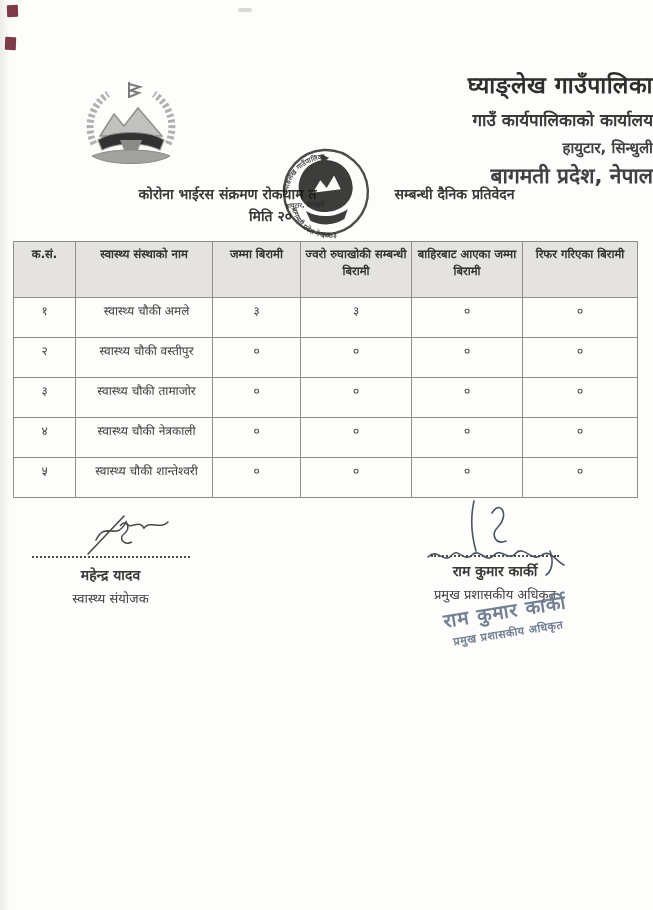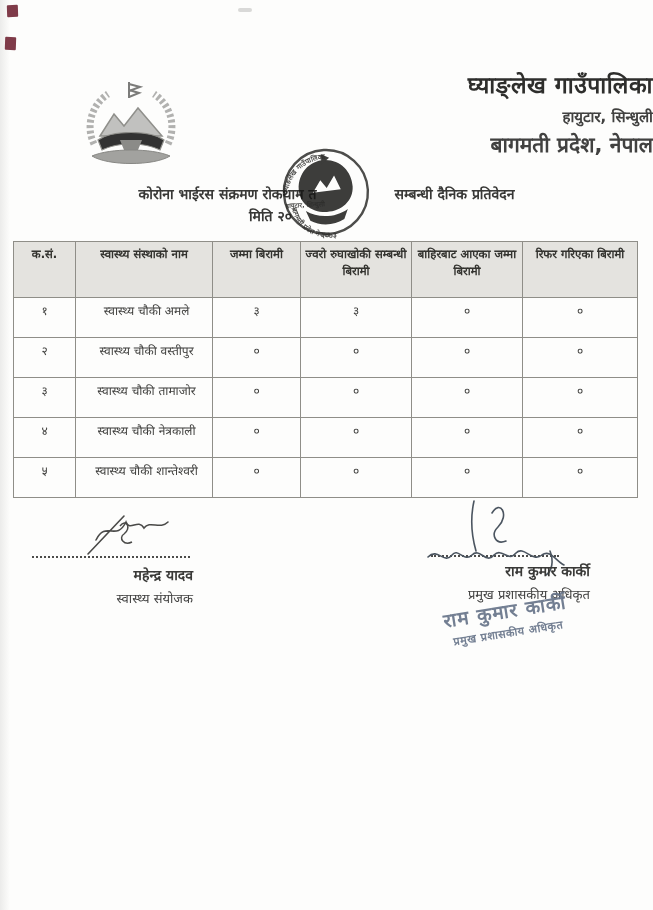--- a/index.html
+++ b/index.html
@@ -71,21 +71,21 @@
     background: #e4e3df;
     font-weight: 600; font-size: 11.5px; color: #33332f;
     height: 46px; text-align: center; line-height: 1.45;
   }
   table.report tbody td { height: 32px; text-align: center; }
   td.name-cell { text-align: center; padding-left: 9px !important; margin-top: 12px; }
   tr.total-row td { height: 34px; font-weight: 700; color: #333331; }
   td.total-label { text-align: right !important; padding-right: 10px !important; font-size: 13px; }
 
   
-  .sig-block { position: absolute; text-align: right; }
+  .sig-block { position: absolute; text-align: center; }
   .sig-left { left: 28px; top: 512px; width: 165px; }
   .sig-right { left: 400px; top: 495px; width: 190px; }
   .sig-scribble { display: block; margin: 0 auto; }
   .dotted-line { border-bottom: 2px dotted #4c4c4a; height: 1px; }
   .sig-left .dotted-line { width: 158px; margin: 0 auto; }
   .sig-right .dotted-line { width: 128px; margin: -24px auto 0 auto; }
   .sig-name { font-size: 14px; font-weight: 600; color: #3a3a38; margin-top: 7px; }
   .sig-title { font-size: 13px; font-weight: 400; color: #414140; margin-top: 5px; }
   .sig-right .sig-name { margin-top: 4px; }
 
@@ -111,20 +111,21 @@
     <path d="M88,66 C96,50 92,28 74,16" fill="none" stroke="#7e7e7c" stroke-width="7" stroke-dasharray="3 2.5" opacity=".75"></path>
     <path d="M49,4 L49,20 M49,6 L60,9 L49,13 M49,12 L59,15 L49,19" fill="none" stroke="#5c5c5a" stroke-width="2"></path>
     <path d="M20,58 L34,36 L44,48 L58,30 L70,44 L82,58 Z" fill="#b3b3b0" stroke="#74746f" stroke-width="1.5"></path>
     <path d="M18,62 C32,52 70,52 84,62 L80,72 C64,64 38,64 22,72 Z" fill="#98item9895" stroke="#74746f" stroke-width="1.2"></path>
     <path d="M40,62 L62,62 L58,72 L44,72 Z" fill="#6f6f6c"></path>
     <path d="M12,78 C30,70 72,70 90,78 C74,88 28,88 12,78 Z" fill="#8c8c88" stroke="#6a6a66" stroke-width="1"></path>
   </svg>
 
   <div class="letterhead">
     <div class="lh-municipality">घ्याङ्लेख गाउँपालिका</div>
+    <div class="lh-office">गाउँ कार्यपालिकाको कार्यालय</div>
     <div class="lh-address">हायुटार, सिन्धुली</div>
     <div class="lh-province">बागमती प्रदेश, नेपाल</div>
   </div>
 
   <div class="report-title">
     <span>कोरोना भाईरस संक्रमण रोकथाम त</span>
     <span>सम्बन्धी दैनिक प्रतिवेदन</span>
   </div>
   <div class="report-date">मिति २०</div>
 

